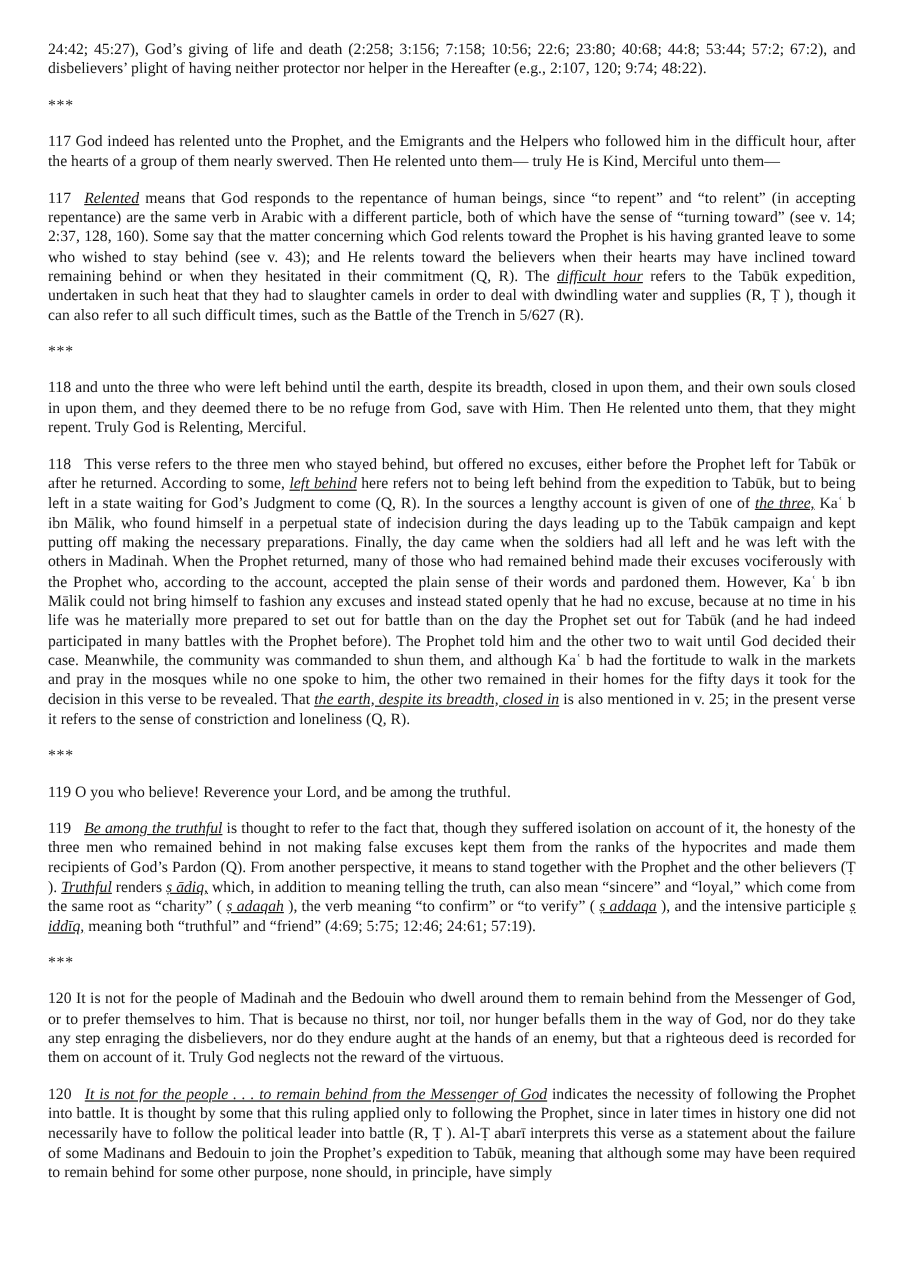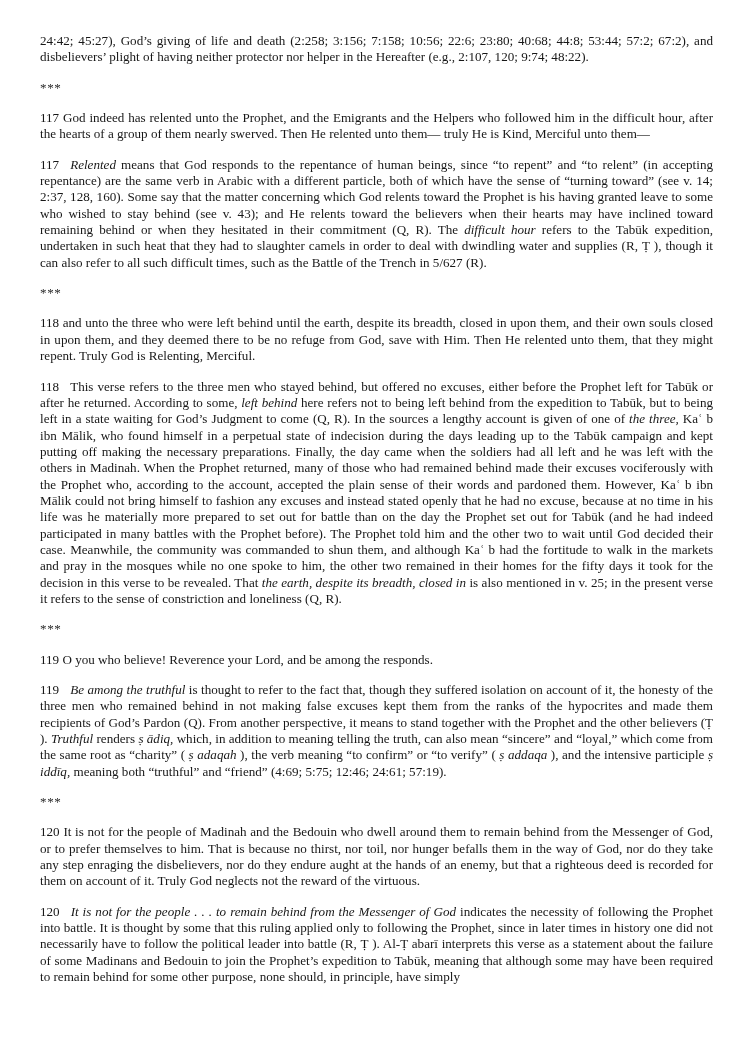--- a/index.html
+++ b/index.html
@@ -59,20 +59,21 @@
   .vnum {
     font-style: normal;
     margin-top: 24px;
   }
   .vnum-gap {
     display: inline-block;
     width: 11px;
   }
   em, .ital {
     font-style: italic;
+    text-decoration: underline;
   }
 </style>
 </head>
 <body>
 
 <div class="page">
   <div class="content">
 
     <p class="block">24:42; 45:27), God’s giving of life and death (2:258; 3:156; 7:158; 10:56; 22:6; 23:80; 40:68; 44:8; 53:44; 57:2; 67:2), and disbelievers’ plight of having neither protector nor helper in the Hereafter (e.g., 2:107, 120; 9:74; 48:22).</p>
 
@@ -83,21 +84,21 @@
     <p class="block commentary"><span class="vnum">117</span><span class="vnum-gap"></span><em>Relented</em><span> means that God responds to the repentance of human beings, since “to repent” and “to relent” (in accepting repentance) are the same verb in Arabic with a different particle, both of which have the sense of “turning toward” (see v. 14; 2:37, 128, 160). Some say that the matter concerning which God relents toward the Prophet is his having granted leave to some who wished to stay behind (see v. 43); and He relents toward the believers when their hearts may have inclined toward remaining behind or when they hesitated in their commitment (Q, R). The </span><em>difficult hour</em><span> refers to the Tabūk expedition, undertaken in such heat that they had to slaughter camels in order to deal with dwindling water and supplies (R, Ṭ ), though it can also refer to all such difficult times, such as the Battle of the Trench in 5/627 (R).</span></p>
 
     <p class="divider">***</p>
 
     <p class="block verse"><span class="vnum">118</span> <span>and unto the three who were left behind until the earth, despite its breadth, closed in upon them, and their own souls closed in upon them, and they deemed there to be no refuge from God, save with Him. Then He relented unto them, that they might repent. Truly God is Relenting, Merciful.</span></p>
 
     <p class="block commentary"><span class="vnum">118</span><span class="vnum-gap"></span><span>This verse refers to the three men who stayed behind, but offered no excuses, either before the Prophet left for Tabūk or after he returned. According to some, </span><em>left behind</em><span> here refers not to being left behind from the expedition to Tabūk, but to being left in a state waiting for God’s Judgment to come (Q, R). In the sources a lengthy account is given of one of </span><em>the three,</em><span> Kaʿ b ibn Mālik, who found himself in a perpetual state of indecision during the days leading up to the Tabūk campaign and kept putting off making the necessary preparations. Finally, the day came when the soldiers had all left and he was left with the others in Madinah. When the Prophet returned, many of those who had remained behind made their excuses vociferously with the Prophet who, according to the account, accepted the plain sense of their words and pardoned them. However, Kaʿ b ibn Mālik could not bring himself to fashion any excuses and instead stated openly that he had no excuse, because at no time in his life was he materially more prepared to set out for battle than on the day the Prophet set out for Tabūk (and he had indeed participated in many battles with the Prophet before). The Prophet told him and the other two to wait until God decided their case. Meanwhile, the community was commanded to shun them, and although Kaʿ b had the fortitude to walk in the markets and pray in the mosques while no one spoke to him, the other two remained in their homes for the fifty days it took for the decision in this verse to be revealed. That </span><em>the earth, despite its breadth, closed in</em><span> is also mentioned in v. 25; in the present verse it refers to the sense of constriction and loneliness (Q, R).</span></p>
 
     <p class="divider">***</p>
 
-    <p class="block verse"><span class="vnum">119</span> <span>O you who believe! Reverence your Lord, and be among the responds.</span></p>
+    <p class="block verse"><span class="vnum">119</span> <span>O you who believe! Reverence your Lord, and be among the truthful.</span></p>
 
     <p class="block commentary"><span class="vnum">119</span><span class="vnum-gap"></span><em>Be among the truthful</em><span> is thought to refer to the fact that, though they suffered isolation on account of it, the honesty of the three men who remained behind in not making false excuses kept them from the ranks of the hypocrites and made them recipients of God’s Pardon (Q). From another perspective, it means to stand together with the Prophet and the other believers (Ṭ ). </span><em>Truthful</em><span> renders </span><em>ṣ ādiq,</em><span> which, in addition to meaning telling the truth, can also mean “sincere” and “loyal,” which come from the same root as “charity” ( </span><em>ṣ adaqah</em><span> ), the verb meaning “to confirm” or “to verify” ( </span><em>ṣ addaqa</em><span> ), and the intensive participle </span><em>ṣ iddīq,</em><span> meaning both “truthful” and “friend” (4:69; 5:75; 12:46; 24:61; 57:19).</span></p>
 
     <p class="divider">***</p>
 
     <p class="block verse"><span class="vnum">120</span> <span>It is not for the people of Madinah and the Bedouin who dwell around them to remain behind from the Messenger of God, or to prefer themselves to him. That is because no thirst, nor toil, nor hunger befalls them in the way of God, nor do they take any step enraging the disbelievers, nor do they endure aught at the hands of an enemy, but that a righteous deed is recorded for them on account of it. Truly God neglects not the reward of the virtuous.</span></p>
 
     <p class="block commentary"><span class="vnum">120</span><span class="vnum-gap"></span><em>It is not for the people . . . to remain behind from the Messenger of God</em><span> indicates the necessity of following the Prophet into battle. It is thought by some that this ruling applied only to following the Prophet, since in later times in history one did not necessarily have to follow the political leader into battle (R, Ṭ ). Al-Ṭ abarī interprets this verse as a statement about the failure of some Madinans and Bedouin to join the Prophet’s expedition to Tabūk, meaning that although some may have been required to remain behind for some other purpose, none should, in principle, have simply</span></p>
 
   </div>

